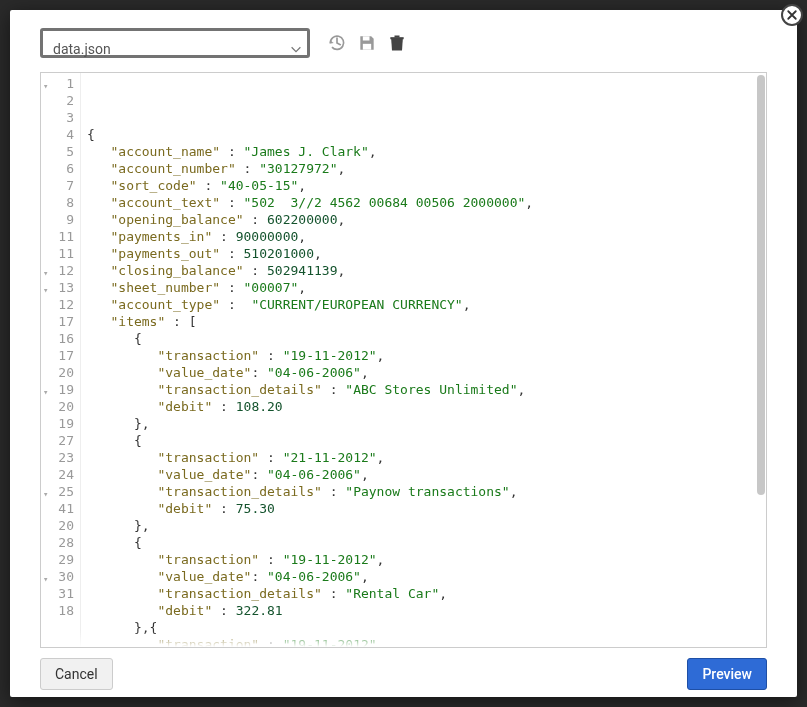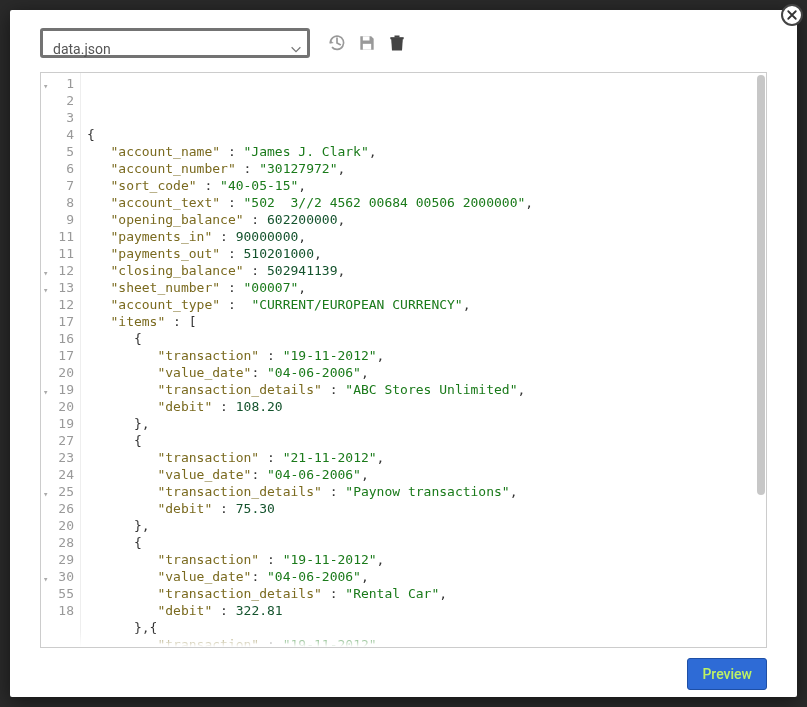--- a/index.html
+++ b/index.html
@@ -158,21 +158,21 @@
     line-height: 18px;
   }
   .btn-secondary {
     background: #f1f1f1;
     border: 1px solid #ccc;
     color: #333;
   }
   .btn-primary {
     background: #2e6bd6;
     border: 1px solid #1e4fa6;
-    color: #bef264;
+    color: #ffffff;
     font-weight: 500;
     margin-left: auto;
   }
   .scrollbar {
     position: absolute;
     right: 1px;
     top: 2px;
     width: 8px;
     height: 420px;
     background: rgba(0,0,0,0.22);
@@ -245,32 +245,33 @@
           <div class="gutter-line">16</div>
           <div class="gutter-line">17</div>
           <div class="gutter-line">20</div>
           <div class="gutter-line">19<span class="fold-mark">▾</span></div>
           <div class="gutter-line">20</div>
           <div class="gutter-line">19</div>
           <div class="gutter-line">27</div>
           <div class="gutter-line">23</div>
           <div class="gutter-line">24</div>
           <div class="gutter-line">25<span class="fold-mark">▾</span></div>
-          <div class="gutter-line">26</div>
+          <div class="gutter-line">41</div>
           <div class="gutter-line">20</div>
           <div class="gutter-line">28</div>
           <div class="gutter-line">29</div>
           <div class="gutter-line">30<span class="fold-mark">▾</span></div>
-          <div class="gutter-line">55</div>
+          <div class="gutter-line">31</div>
           <div class="gutter-line">18</div>
         </div>
       <div class="code-area" id="code">
         <div class="scrollbar"></div>
       <div class="code-line"><span class="tok-punc">{</span></div><div class="code-line">   <span class="tok-key">"account_name"</span><span class="tok-punc"> : </span><span class="tok-str">"James J. Clark"</span><span class="tok-punc">,</span></div><div class="code-line">   <span class="tok-key">"account_number"</span><span class="tok-punc"> : </span><span class="tok-str">"30127972"</span><span class="tok-punc">,</span></div><div class="code-line">   <span class="tok-key">"sort_code"</span><span class="tok-punc"> : </span><span class="tok-str">"40-05-15"</span><span class="tok-punc">,</span></div><div class="code-line">   <span class="tok-key">"account_text"</span><span class="tok-punc"> : </span><span class="tok-str">"502  3//2 4562 00684 00506 2000000"</span><span class="tok-punc">,</span></div><div class="code-line">   <span class="tok-key">"opening_balance"</span><span class="tok-punc"> : </span><span class="tok-num">602200000</span><span class="tok-punc">,</span></div><div class="code-line">   <span class="tok-key">"payments_in"</span><span class="tok-punc"> : </span><span class="tok-num">90000000</span><span class="tok-punc">,</span></div><div class="code-line">   <span class="tok-key">"payments_out"</span><span class="tok-punc"> : </span><span class="tok-num">510201000</span><span class="tok-punc">,</span></div><div class="code-line">   <span class="tok-key">"closing_balance"</span><span class="tok-punc"> : </span><span class="tok-num">502941139</span><span class="tok-punc">,</span></div><div class="code-line">   <span class="tok-key">"sheet_number"</span><span class="tok-punc"> : </span><span class="tok-str">"00007"</span><span class="tok-punc">,</span></div><div class="code-line">   <span class="tok-key">"account_type"</span><span class="tok-punc"> :  </span><span class="tok-str">"CURRENT/EUROPEAN CURRENCY"</span><span class="tok-punc">,</span></div><div class="code-line">   <span class="tok-key">"items"</span><span class="tok-punc"> : [</span></div><div class="code-line">      <span class="tok-punc">{</span></div><div class="code-line">         <span class="tok-key">"transaction"</span><span class="tok-punc"> : </span><span class="tok-str">"19-11-2012"</span><span class="tok-punc">,</span></div><div class="code-line">         <span class="tok-key">"value_date"</span><span class="tok-punc">: </span><span class="tok-str">"04-06-2006"</span><span class="tok-punc">,</span></div><div class="code-line">         <span class="tok-key">"transaction_details"</span><span class="tok-punc"> : </span><span class="tok-str">"ABC Stores Unlimited"</span><span class="tok-punc">,</span></div><div class="code-line">         <span class="tok-key">"debit"</span><span class="tok-punc"> : </span><span class="tok-num">108.20</span></div><div class="code-line">      <span class="tok-punc">},</span></div><div class="code-line">      <span class="tok-punc">{</span></div><div class="code-line">         <span class="tok-key">"transaction"</span><span class="tok-punc"> : </span><span class="tok-str">"21-11-2012"</span><span class="tok-punc">,</span></div><div class="code-line">         <span class="tok-key">"value_date"</span><span class="tok-punc">: </span><span class="tok-str">"04-06-2006"</span><span class="tok-punc">,</span></div><div class="code-line">         <span class="tok-key">"transaction_details"</span><span class="tok-punc"> : </span><span class="tok-str">"Paynow transactions"</span><span class="tok-punc">,</span></div><div class="code-line">         <span class="tok-key">"debit"</span><span class="tok-punc"> : </span><span class="tok-num">75.30</span></div><div class="code-line">      <span class="tok-punc">},</span></div><div class="code-line">      <span class="tok-punc">{</span></div><div class="code-line">         <span class="tok-key">"transaction"</span><span class="tok-punc"> : </span><span class="tok-str">"19-11-2012"</span><span class="tok-punc">,</span></div><div class="code-line">         <span class="tok-key">"value_date"</span><span class="tok-punc">: </span><span class="tok-str">"04-06-2006"</span><span class="tok-punc">,</span></div><div class="code-line">         <span class="tok-key">"transaction_details"</span><span class="tok-punc"> : </span><span class="tok-str">"Rental Car"</span><span class="tok-punc">,</span></div><div class="code-line">         <span class="tok-key">"debit"</span><span class="tok-punc"> : </span><span class="tok-num">322.81</span></div><div class="code-line">      <span class="tok-punc">},{</span></div><div class="code-line">         <span class="tok-key">"transaction"</span><span class="tok-punc"> : </span><span class="tok-str">"19-11-2012"</span><span class="tok-punc">,</span></div></div>
       <div class="fade-bottom"></div>
     </div>
 
     <div class="footer">
+      <div class="btn btn-secondary">Cancel</div>
       <div class="btn btn-primary">Preview</div>
     </div>
 
   </div>
 </div>
 
 </body></html>

